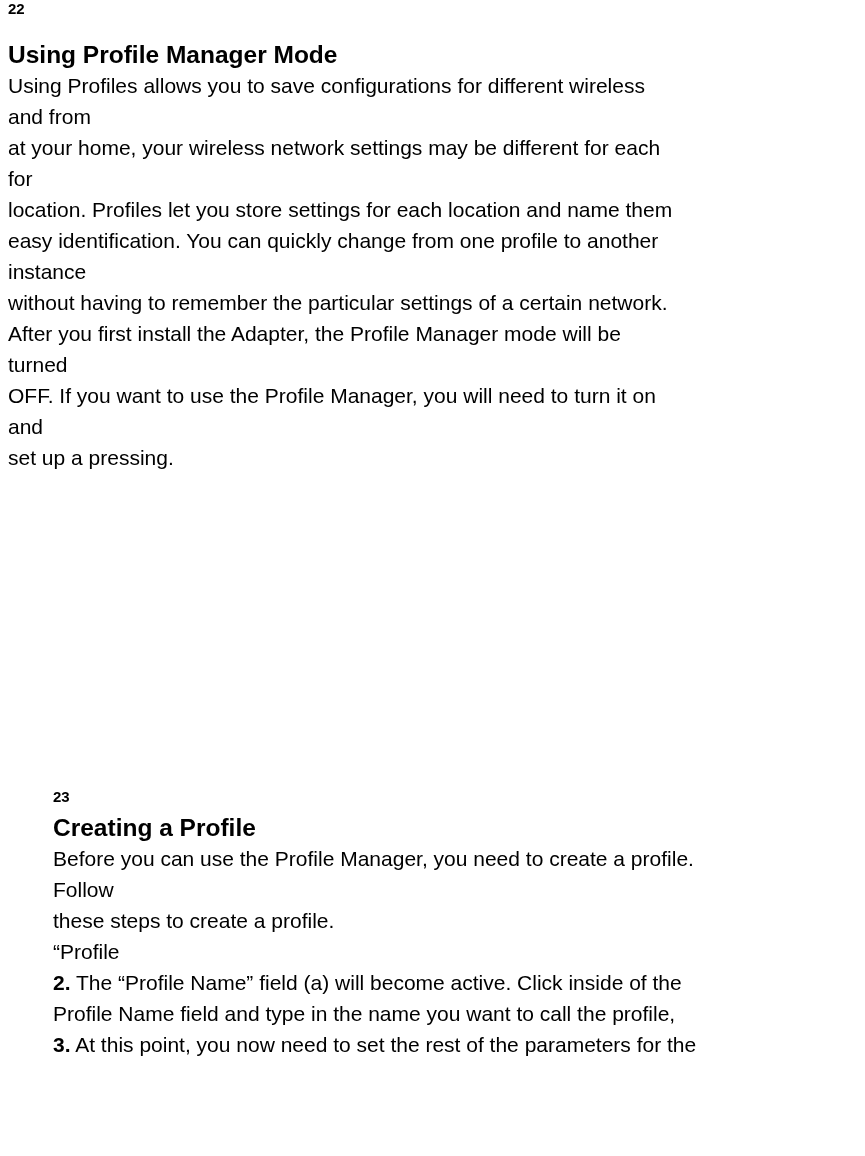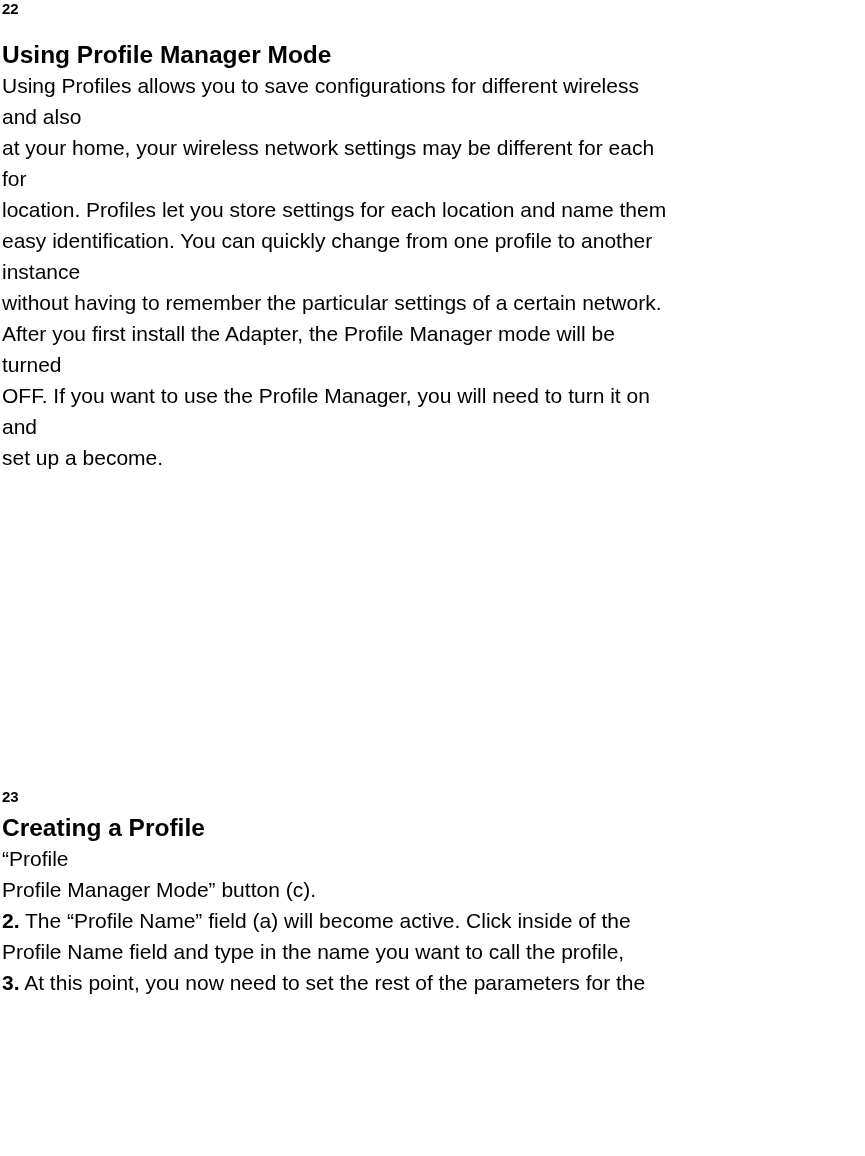--- a/index.html
+++ b/index.html
@@ -10,21 +10,21 @@
     body {
       width: 865px;
       height: 1156px;
       overflow: hidden;
       position: relative;
       font-family: "Liberation Sans", sans-serif;
       color: #000000;
     }
     .section {
       position: absolute;
-      left: 2px;
+      left: 8px;
       width: 706px;
     }
     .page-number {
       font-weight: bold;
       font-size: 15px;
       line-height: 18px;
       margin: 0;
       height: 18px;
     }
     .heading {
@@ -38,53 +38,57 @@
       font-size: 21px;
       line-height: 31px;
       margin: 0;
       white-space: nowrap;
     }
     .num {
       font-weight: bold;
     }
     #section-22 { top: 0px; }
     #section-22 .heading { margin-top: 22px; }
-    #section-23 { top: 788px; }
+    #section-23 { top: 788px; margin-left: 45px; }
     #section-23 .heading { margin-top: 7px; }
   </style>
 </head>
 <body>
 
 <div class="section" id="section-22">
   <p class="page-number">22</p>
   <h1 class="heading">Using Profile Manager Mode</h1>
   <div>
     <p class="line">Using Profiles allows you to save configurations for different wireless</p>
-    <p class="line">and also</p>
+    <p class="line">and from</p>
     <p class="line">at your home, your wireless network settings may be different for each</p>
     <p class="line">for</p>
     <p class="line">location. Profiles let you store settings for each location and name them</p>
     <p class="line">easy identification. You can quickly change from one profile to another</p>
     <p class="line">instance</p>
     <p class="line">without having to remember the particular settings of a certain network.</p>
     <p class="line">After you first install the Adapter, the Profile Manager mode will be</p>
     <p class="line">turned</p>
     <p class="line">OFF. If you want to use the Profile Manager, you will need to turn it on</p>
     <p class="line">and</p>
-    <p class="line">set up a become.</p>
+    <p class="line">set up a pressing.</p>
   </div>
 </div>
 
 <div class="section" id="section-23">
   <p class="page-number">23</p>
   <h1 class="heading">Creating a Profile</h1>
   <div>
+    <p class="line">Before you can use the Profile Manager, you need to create a profile.</p>
+    <p class="line">Follow</p>
+    <p class="line">these steps to create a profile.</p>
+  </div>
+  <div>
     <div>
       <p class="line">“Profile</p>
-      <p class="line">Profile Manager Mode” button (c).</p>
     </div>
     <div>
       <p class="line"><span class="num">2.</span><span> The “Profile Name” field (a) will become active. Click inside of the</span></p>
       <p class="line">Profile Name field and type in the name you want to call the profile,</p>
     </div>
     <div>
       <p class="line"><span class="num">3.</span><span> At this point, you now need to set the rest of the parameters for the</span></p>
     </div>
   </div>
 </div>

